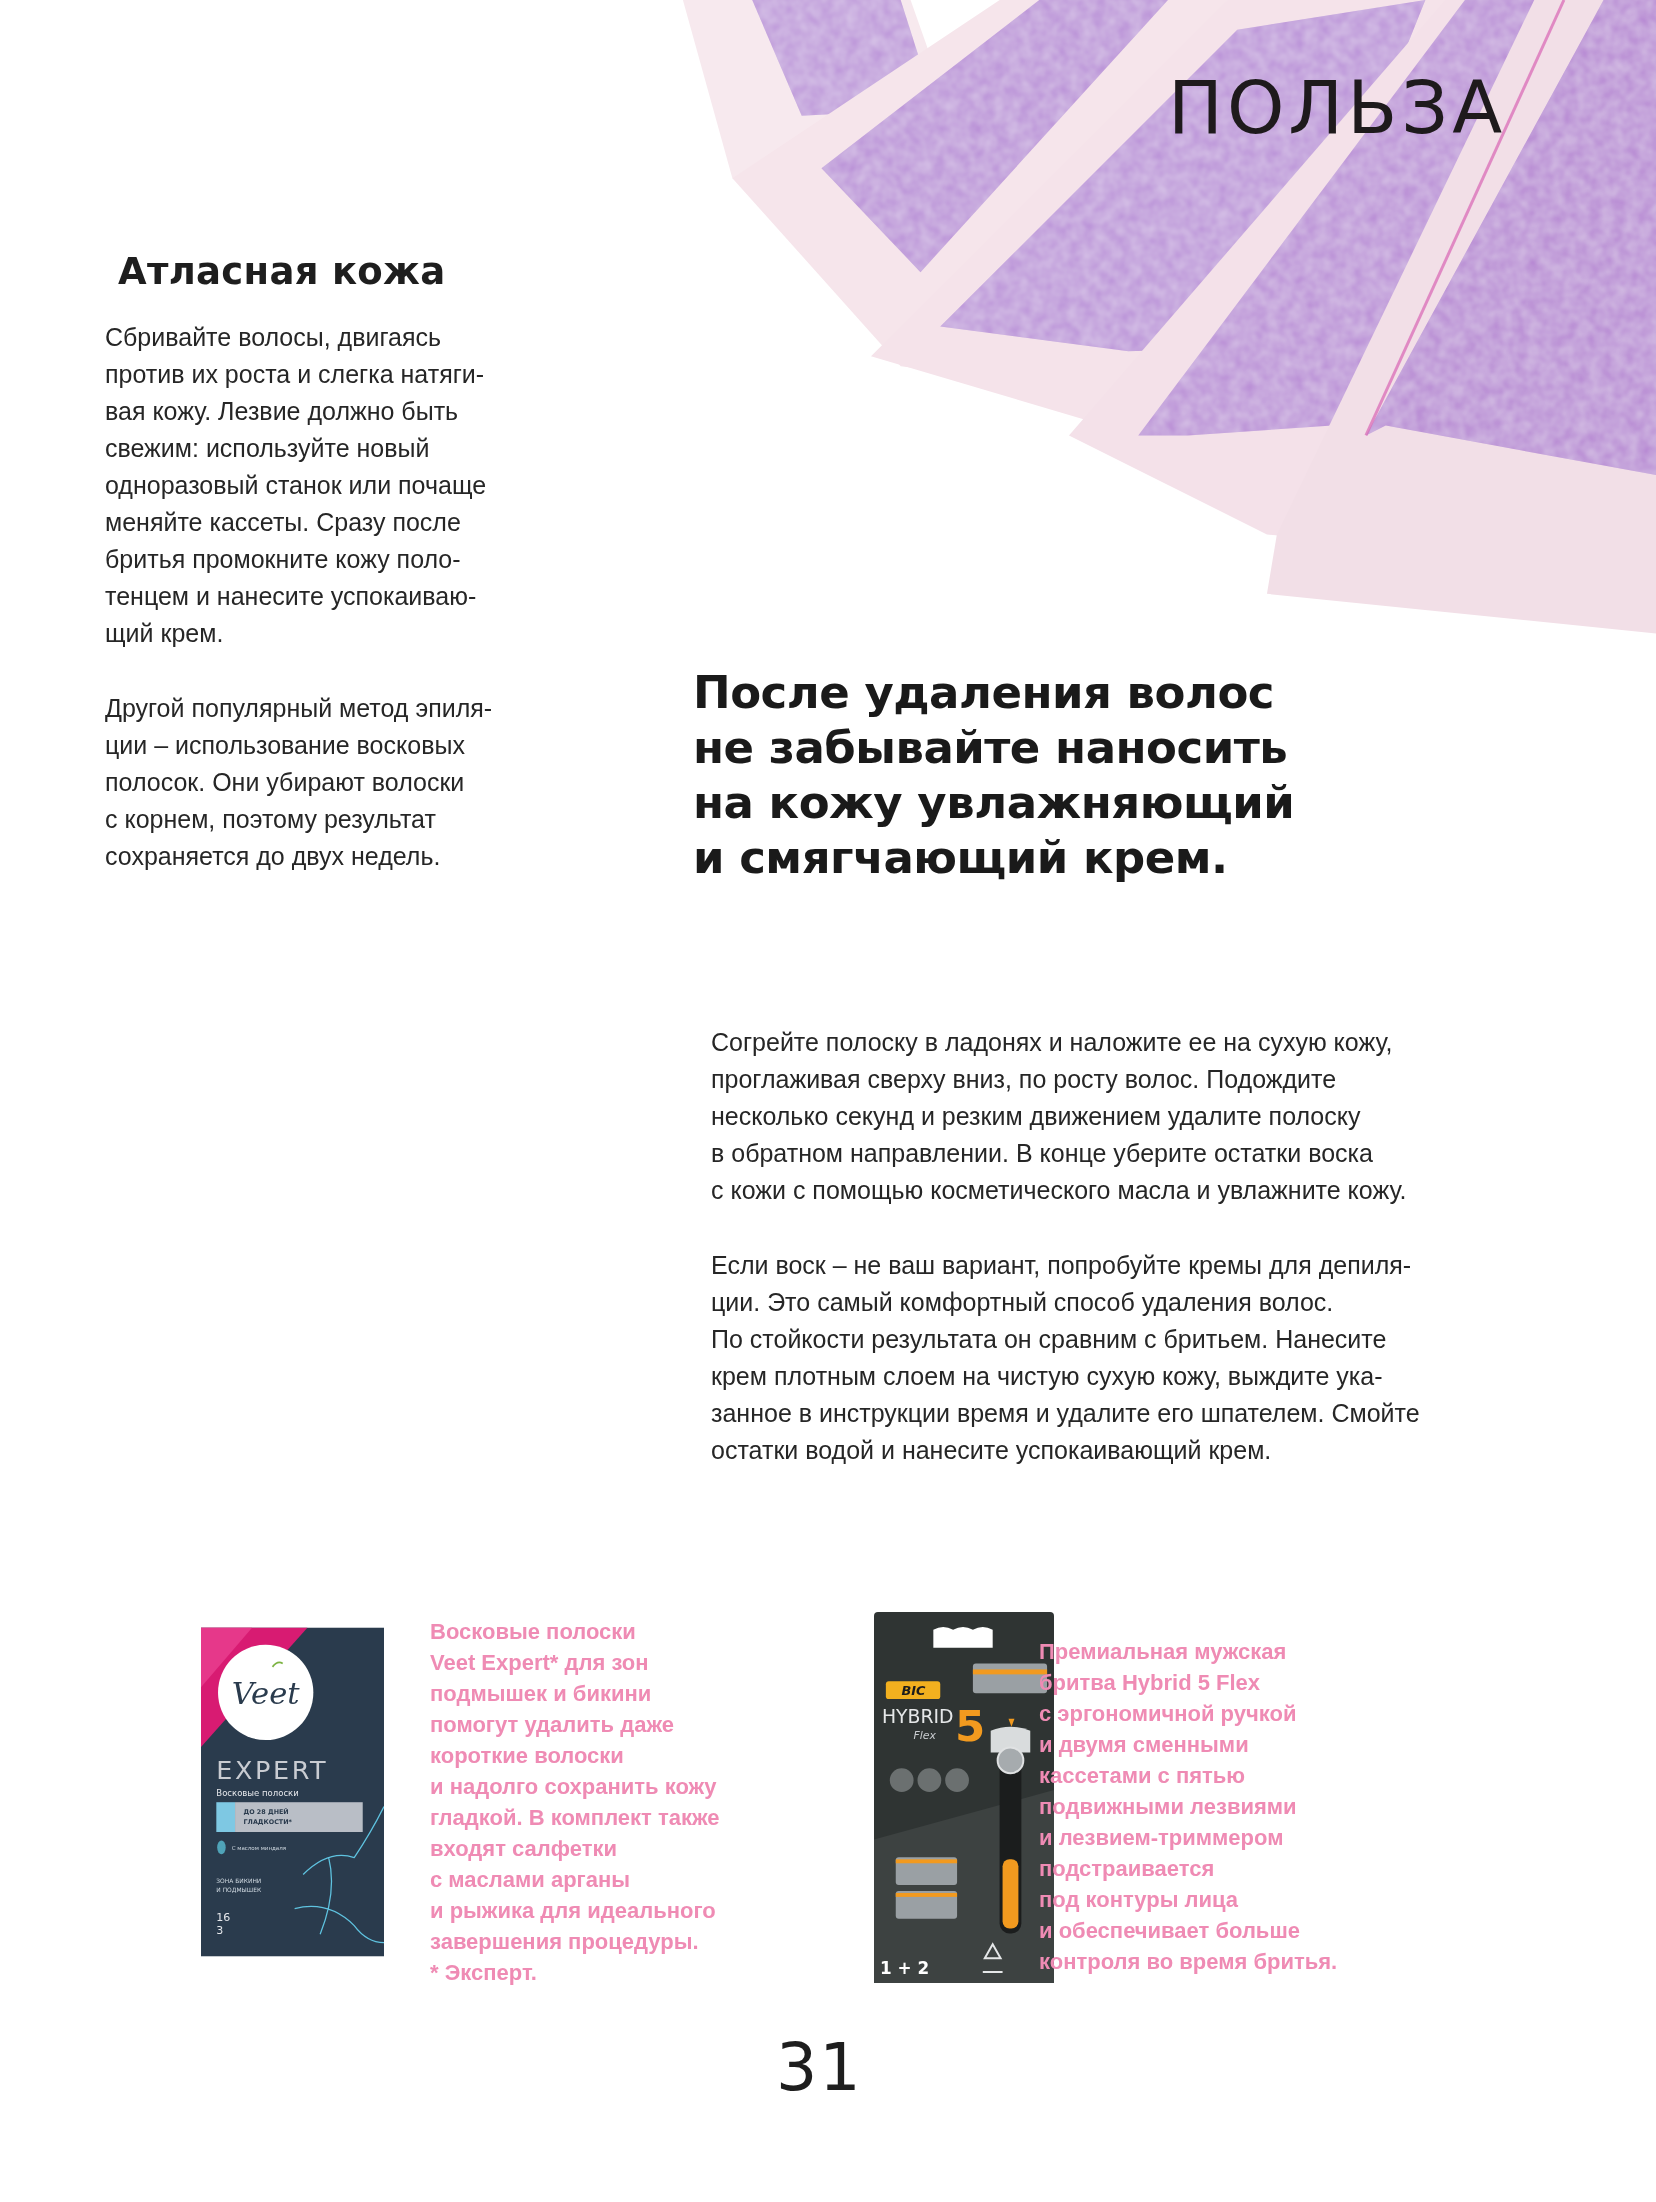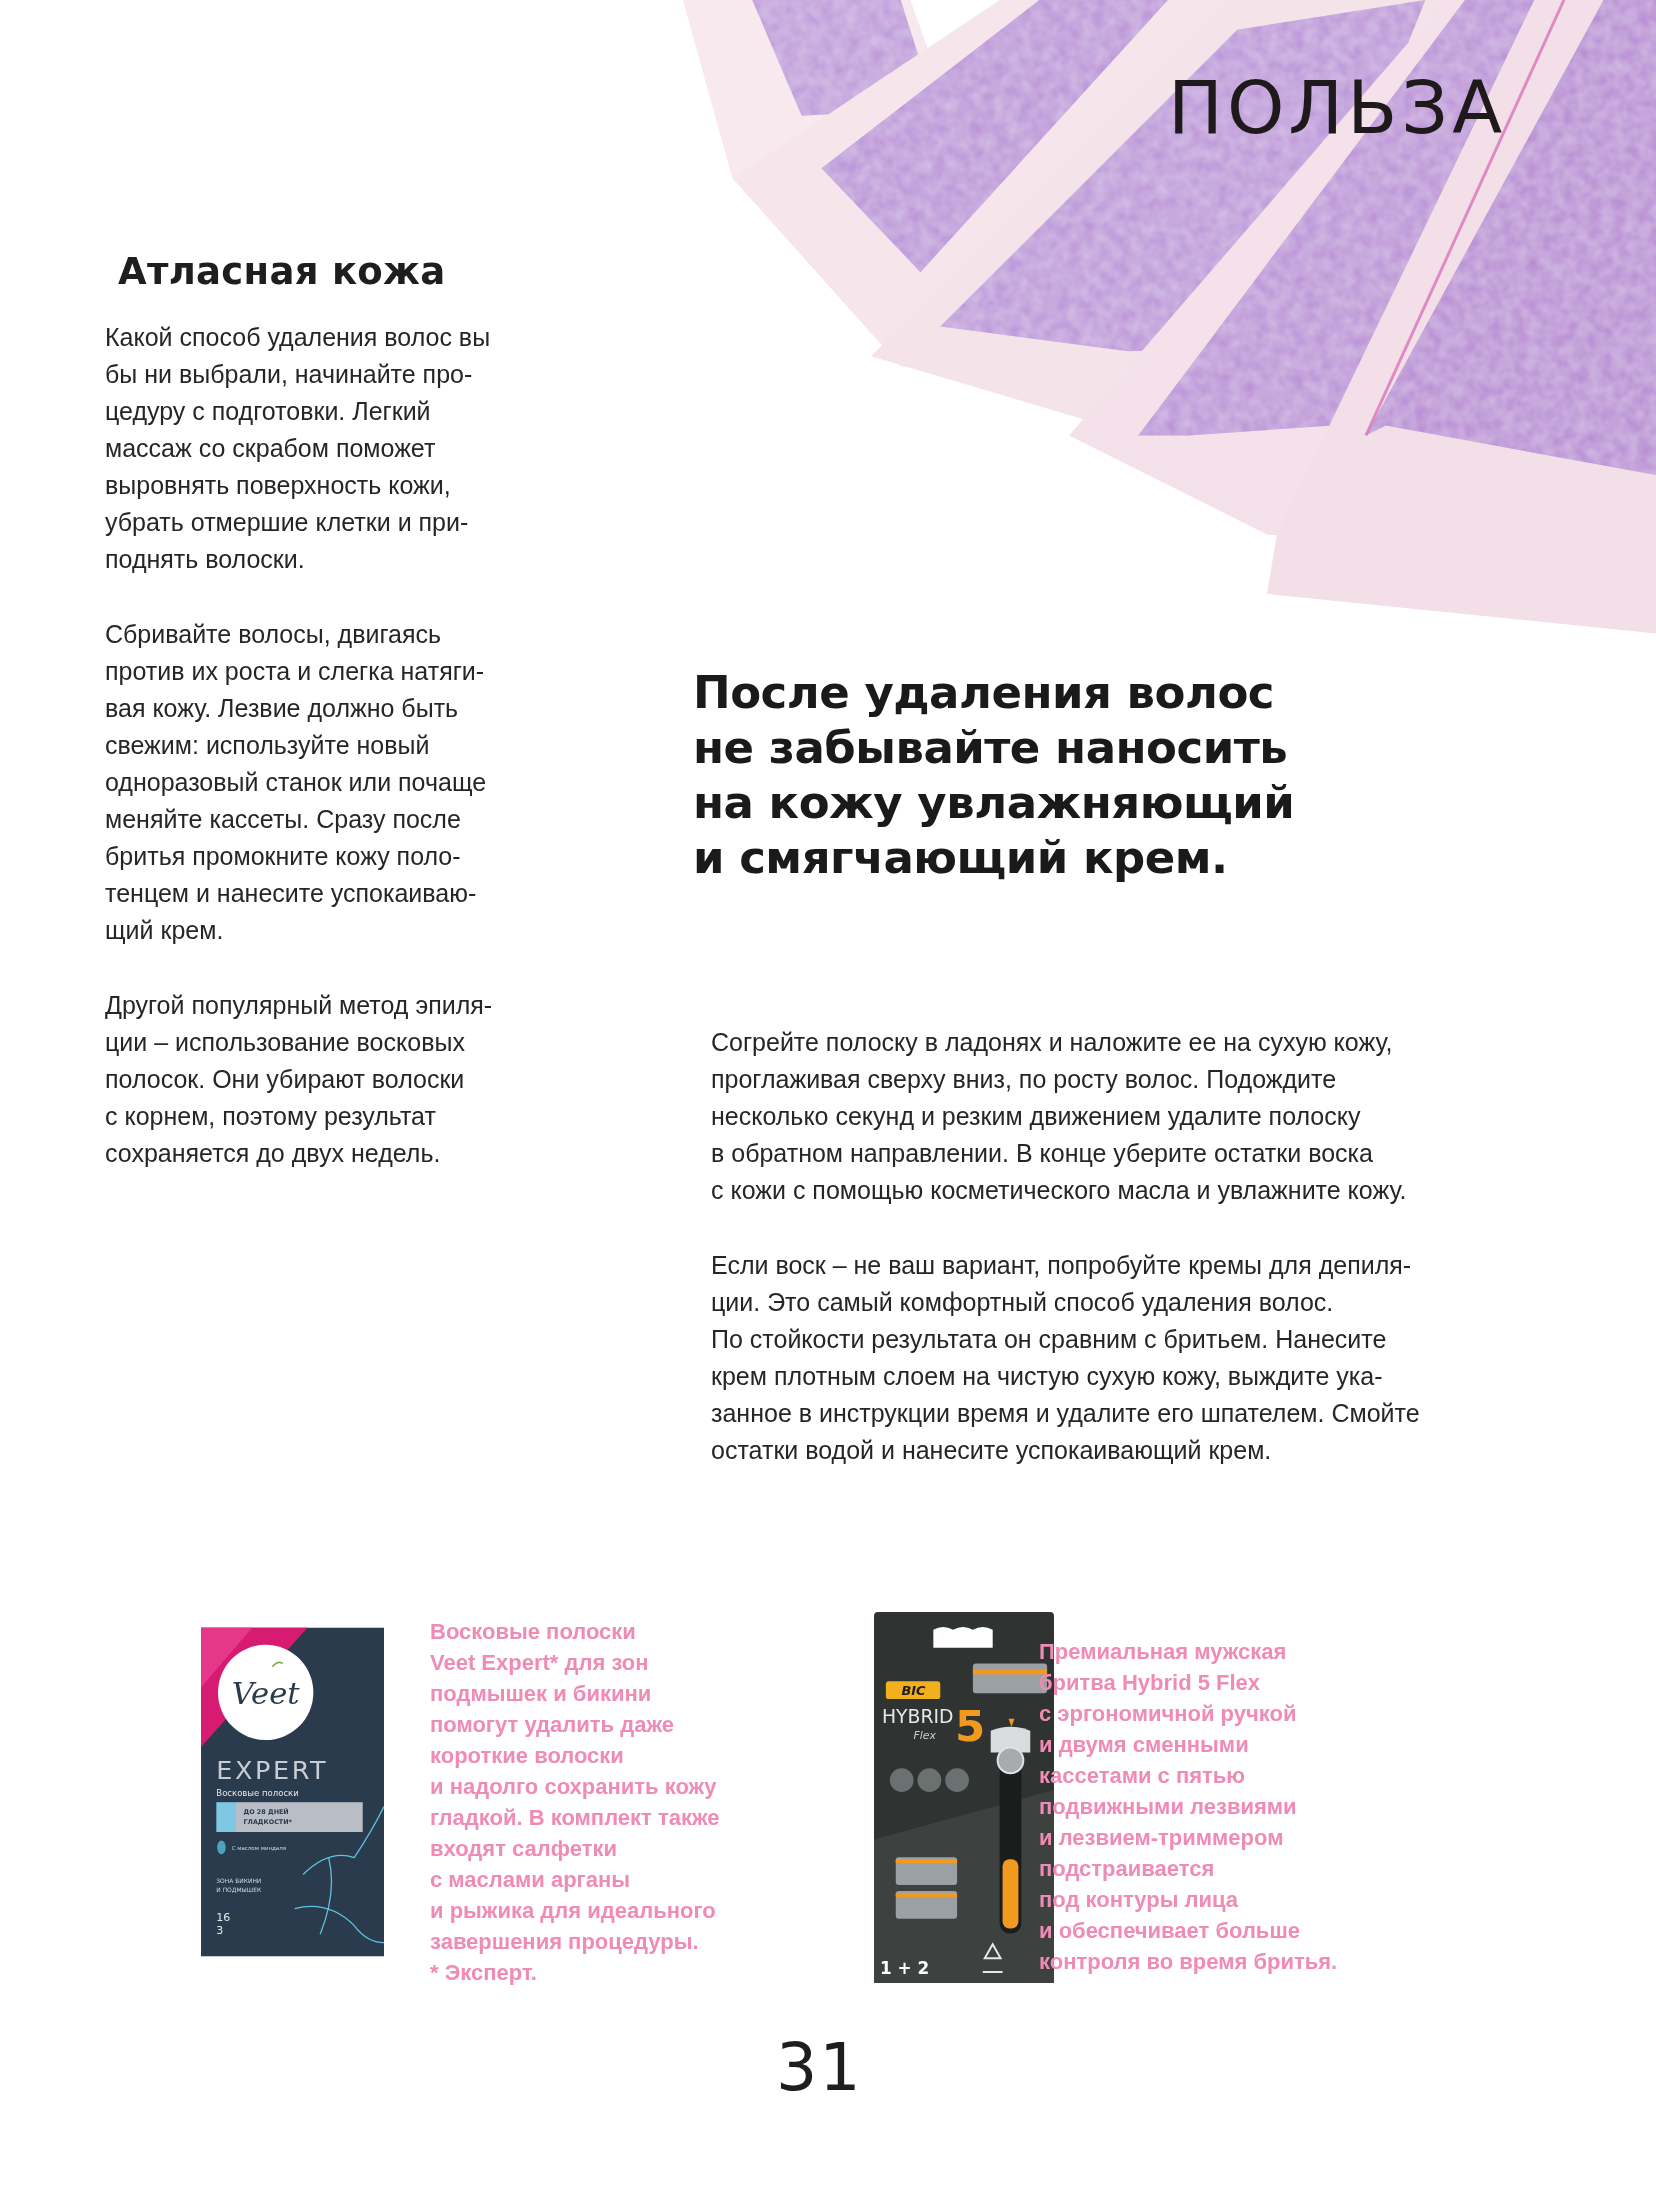--- a/index.html
+++ b/index.html
@@ -72,27 +72,20 @@
     <polygon points="700,440 940,0 993,0 993,480 720,430" fill="#b585d2" filter="url(#grain)"></polygon>
     <line x1="700" y1="440" x2="900" y2="0" stroke="#d966b5" stroke-width="3" opacity="0.7"></line>
   </svg>
 </div>
 
 <div class="section-label">ПОЛЬЗА</div>
 
 <h2 class="heading">Атласная кожа</h2>
 
 <div class="col-left">
-  <p>Какой способ удаления волос вы
-бы ни выбрали, начинайте про-
-цедуру с подготовки. Легкий
-массаж со скрабом поможет
-выровнять поверхность кожи,
-убрать отмершие клетки и при-
-поднять волоски.</p>
   <p>Сбривайте волосы, двигаясь
 против их роста и слегка натяги-
 вая кожу. Лезвие должно быть
 свежим: используйте новый
 одноразовый станок или почаще
 меняйте кассеты. Сразу после
 бритья промокните кожу поло-
 тенцем и нанесите успокаиваю-
 щий крем.</p>
   <p>Другой популярный метод эпиля-

